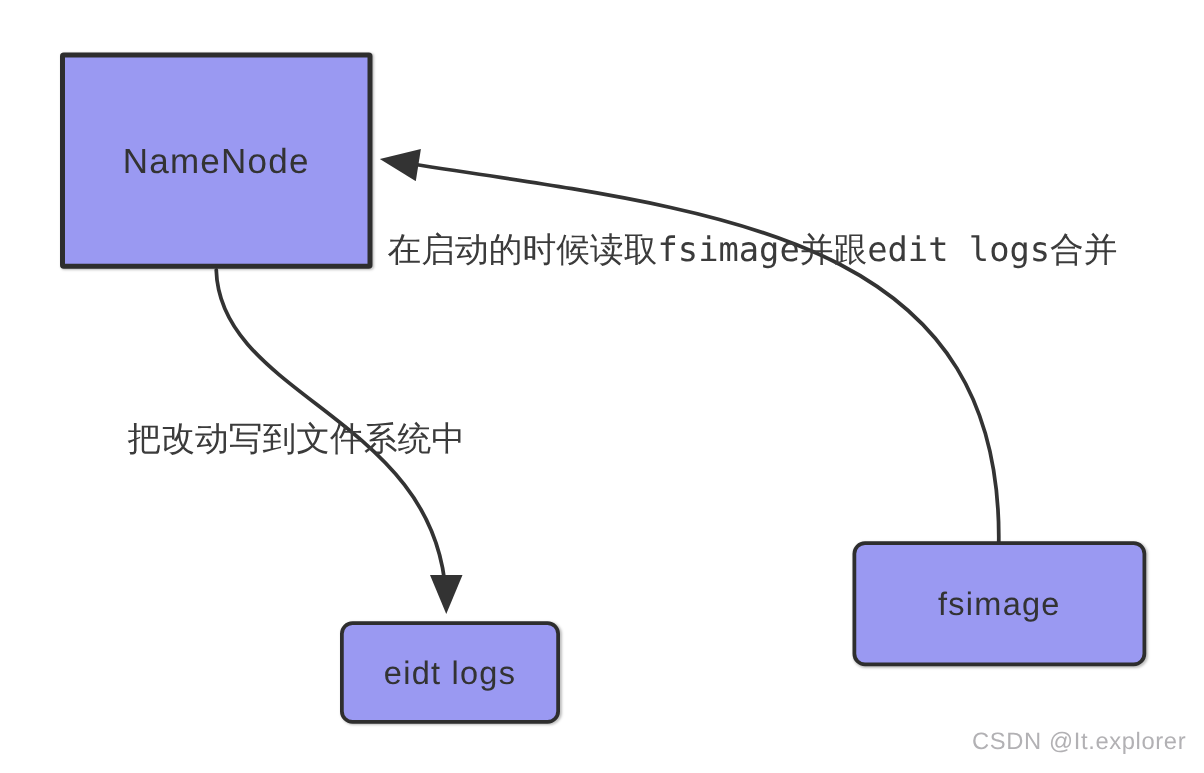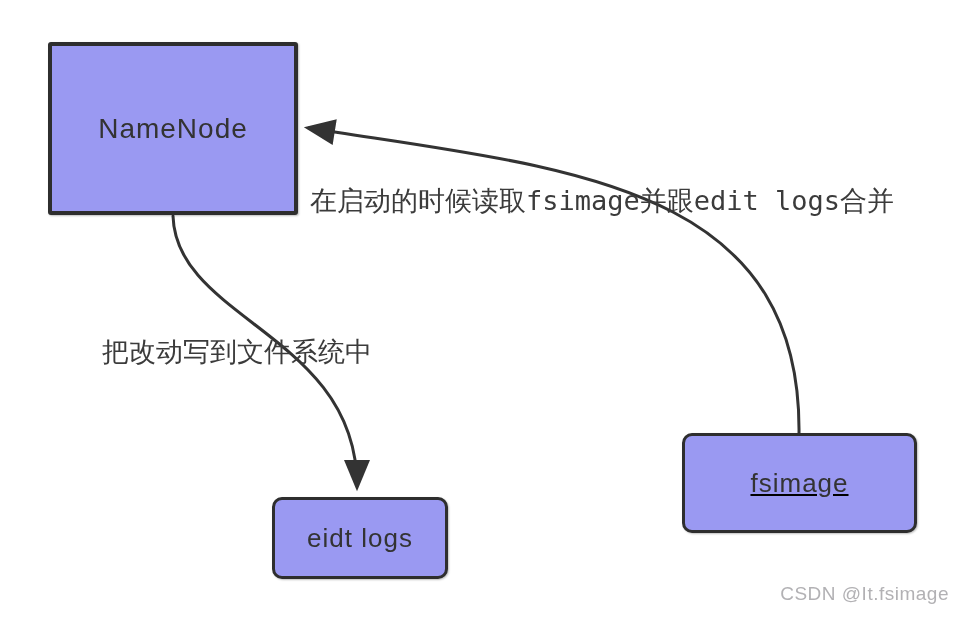--- a/index.html
+++ b/index.html
@@ -86,23 +86,23 @@
   </svg>
 
   <div class="node sharp" id="node-namenode" style="left:48px; top:42px; width:250px; height:173px;">
     <span class="node-label lg">NameNode</span>
   </div>
 
   <div class="node rounded" id="node-editlogs" style="left:272px; top:497px; width:176px; height:82px;text-align:center;">
     <span class="node-label md">eidt logs</span>
   </div>
 
-  <div class="node rounded" id="node-fsimage" style="left:682px; top:433px; width:235px; height:100px;text-decoration:underline;">
+  <div class="node rounded" id="node-fsimage" style="left:682px; top:433px; width:235px; height:100px;">
     <span class="node-label md">fsimage</span>
   </div>
 
   <div class="edge-label" style="left:102px; top:337px;">把改动写到文件系统中</div>
 
   <div class="edge-label" style="left:310px; top:186px;">在启动的时候读取fsimage并跟edit logs合并</div>
 
-  <div class="watermark">CSDN @It.fsimage</div>
+  <div class="watermark">CSDN @It.explorer</div>
 
 </div>
 
 </body></html>

